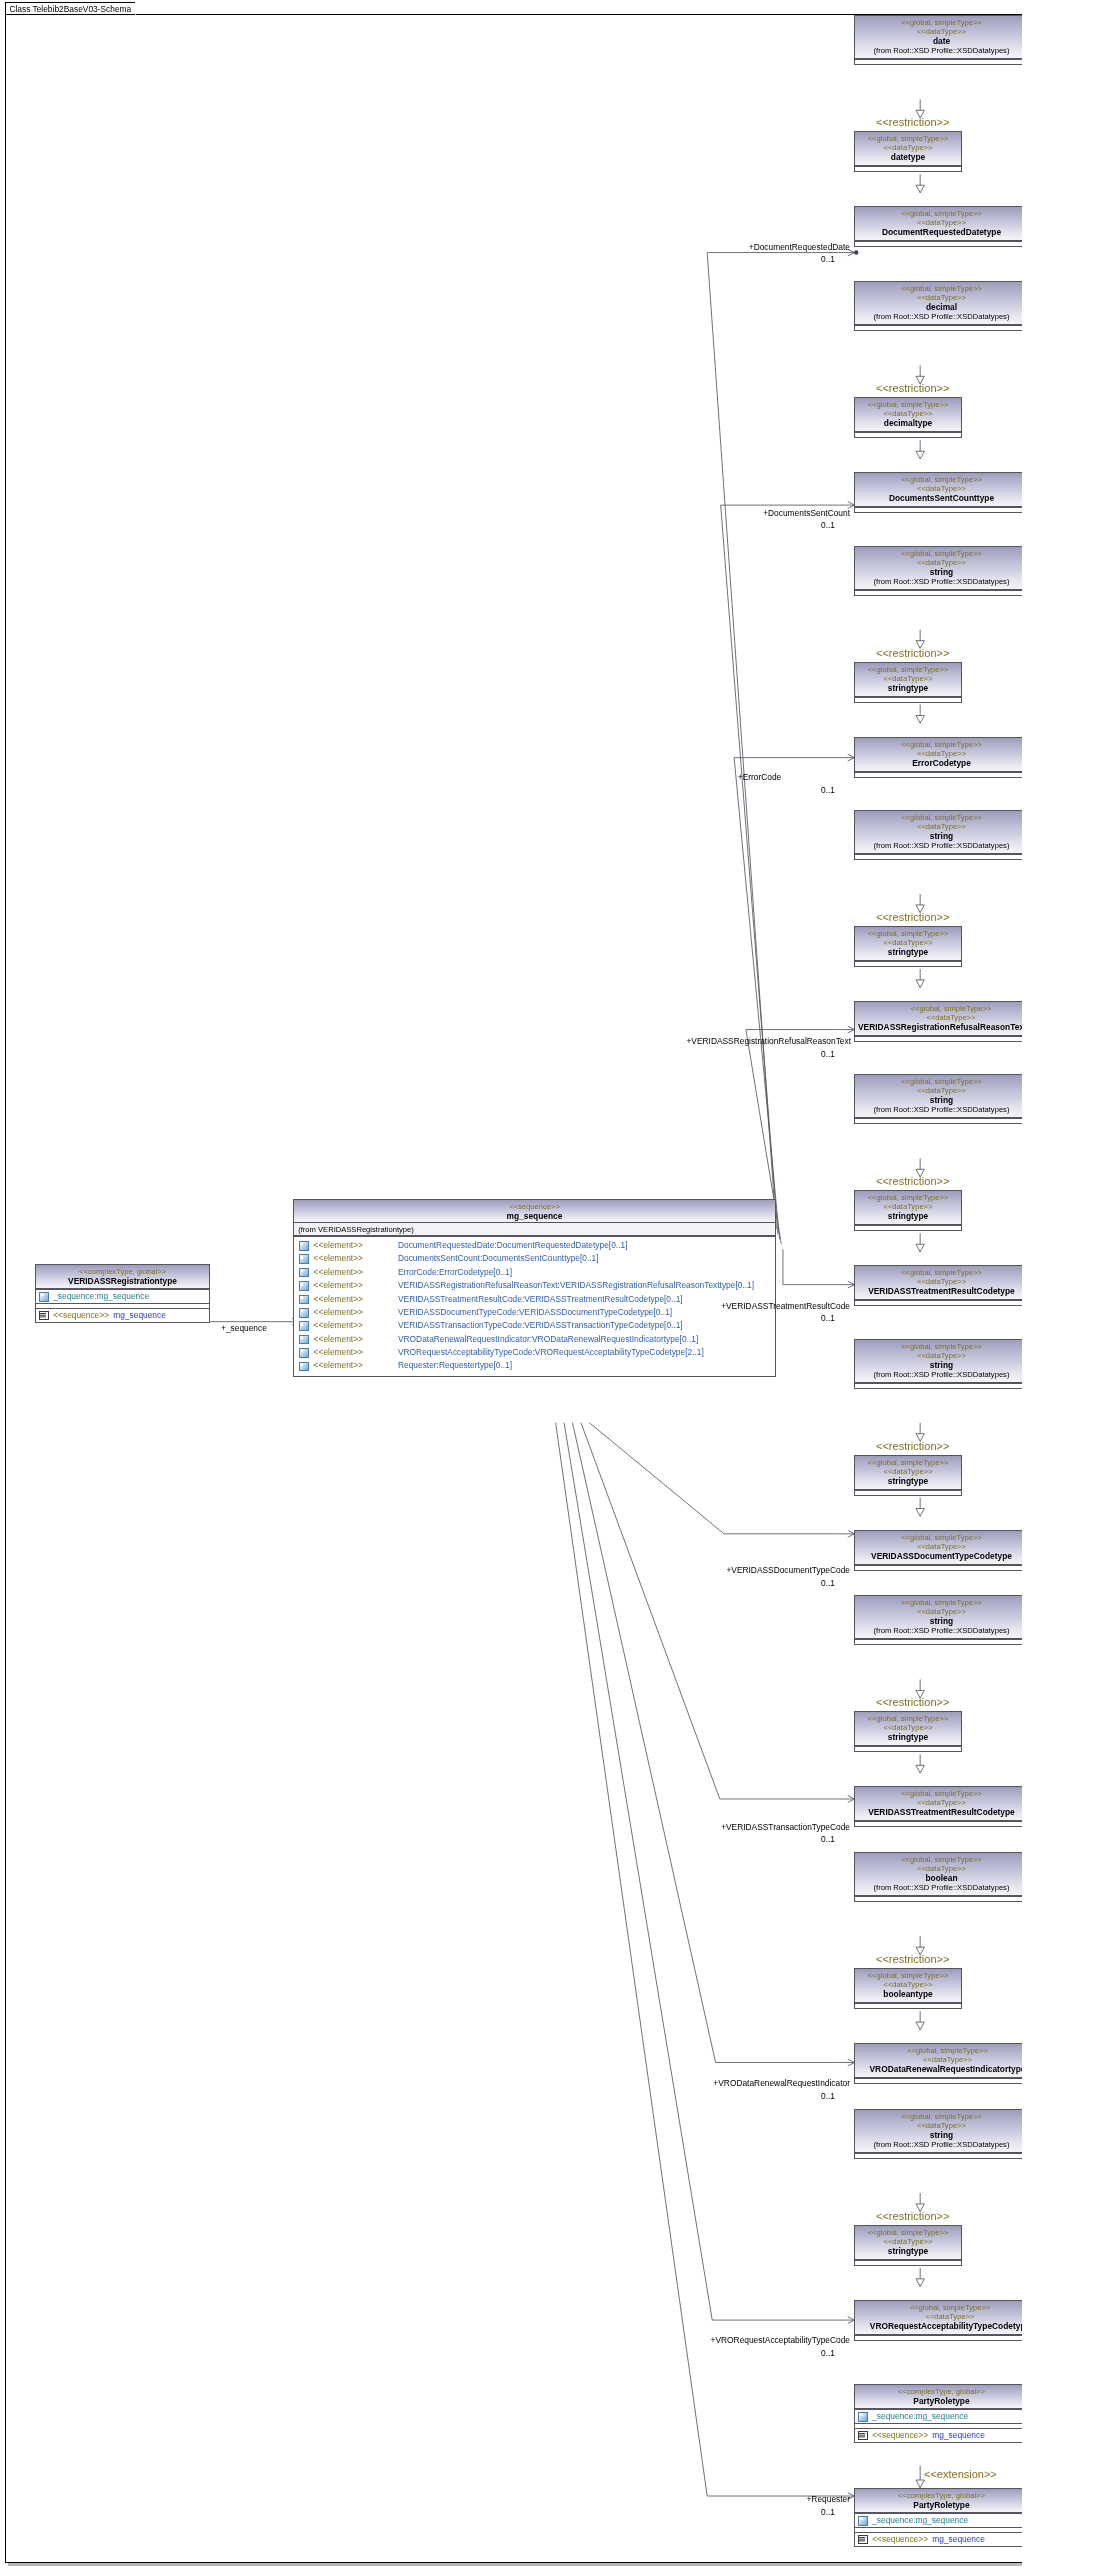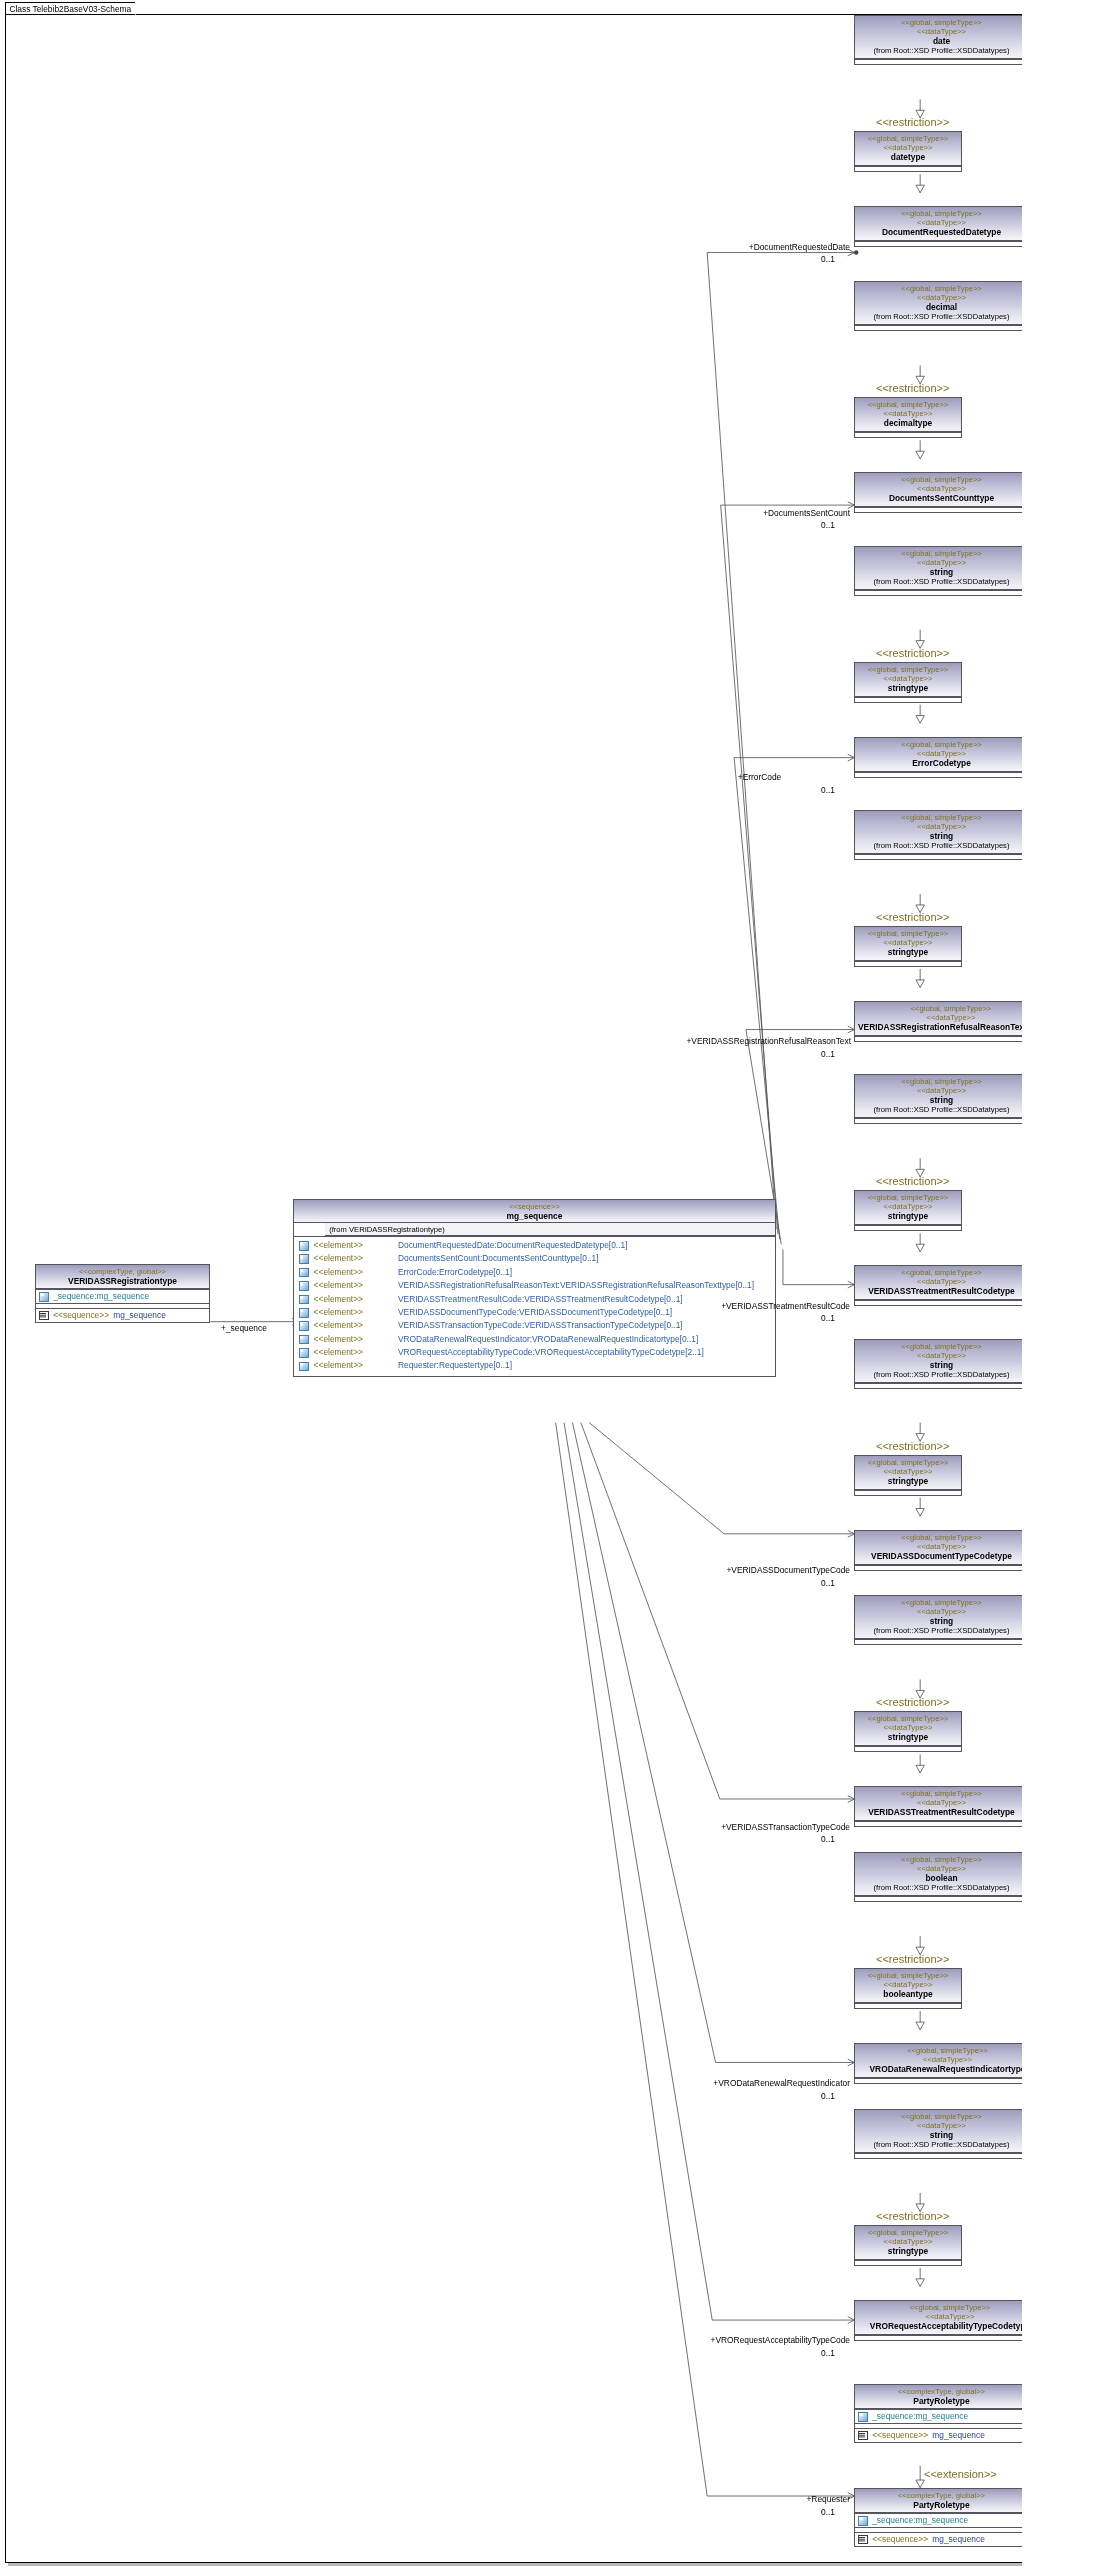--- a/index.html
+++ b/index.html
@@ -159,21 +159,21 @@
     </div>
   </div>
 
   <div class="elabel" style="left:221px;top:1323px;width:101px;text-align:left;">+_sequence</div>
 
   <div class="uml" style="left:293px;top:1199px;width:483px;">
     <div class="hd" style="padding-bottom:0.8px;">
       <div class="stereo">&lt;&lt;sequence&gt;&gt;</div>
       <div class="tname">mg_sequence</div>
     </div>
-    <div class="hd" style="background:#f2f2f7;text-align:left;padding:0.8px 4.2px;margin-left:31px;">
+    <div class="hd" style="background:#f2f2f7;text-align:left;padding:0.8px 4.2px;">
       <span class="fromline">(from VERIDASSRegistrationtype)</span>
     </div>
     <div class="compart" id="elements-holder" style="padding:2.5px 0 3.4px 0;">
         <div class="erow">
           <span class="ico attr"></span>
           <span class="kw">&lt;&lt;element&gt;&gt;</span>
           <span class="elname">DocumentRequestedDate:DocumentRequestedDatetype[0..1]</span>
         </div>
         <div class="erow">
           <span class="ico attr"></span>

